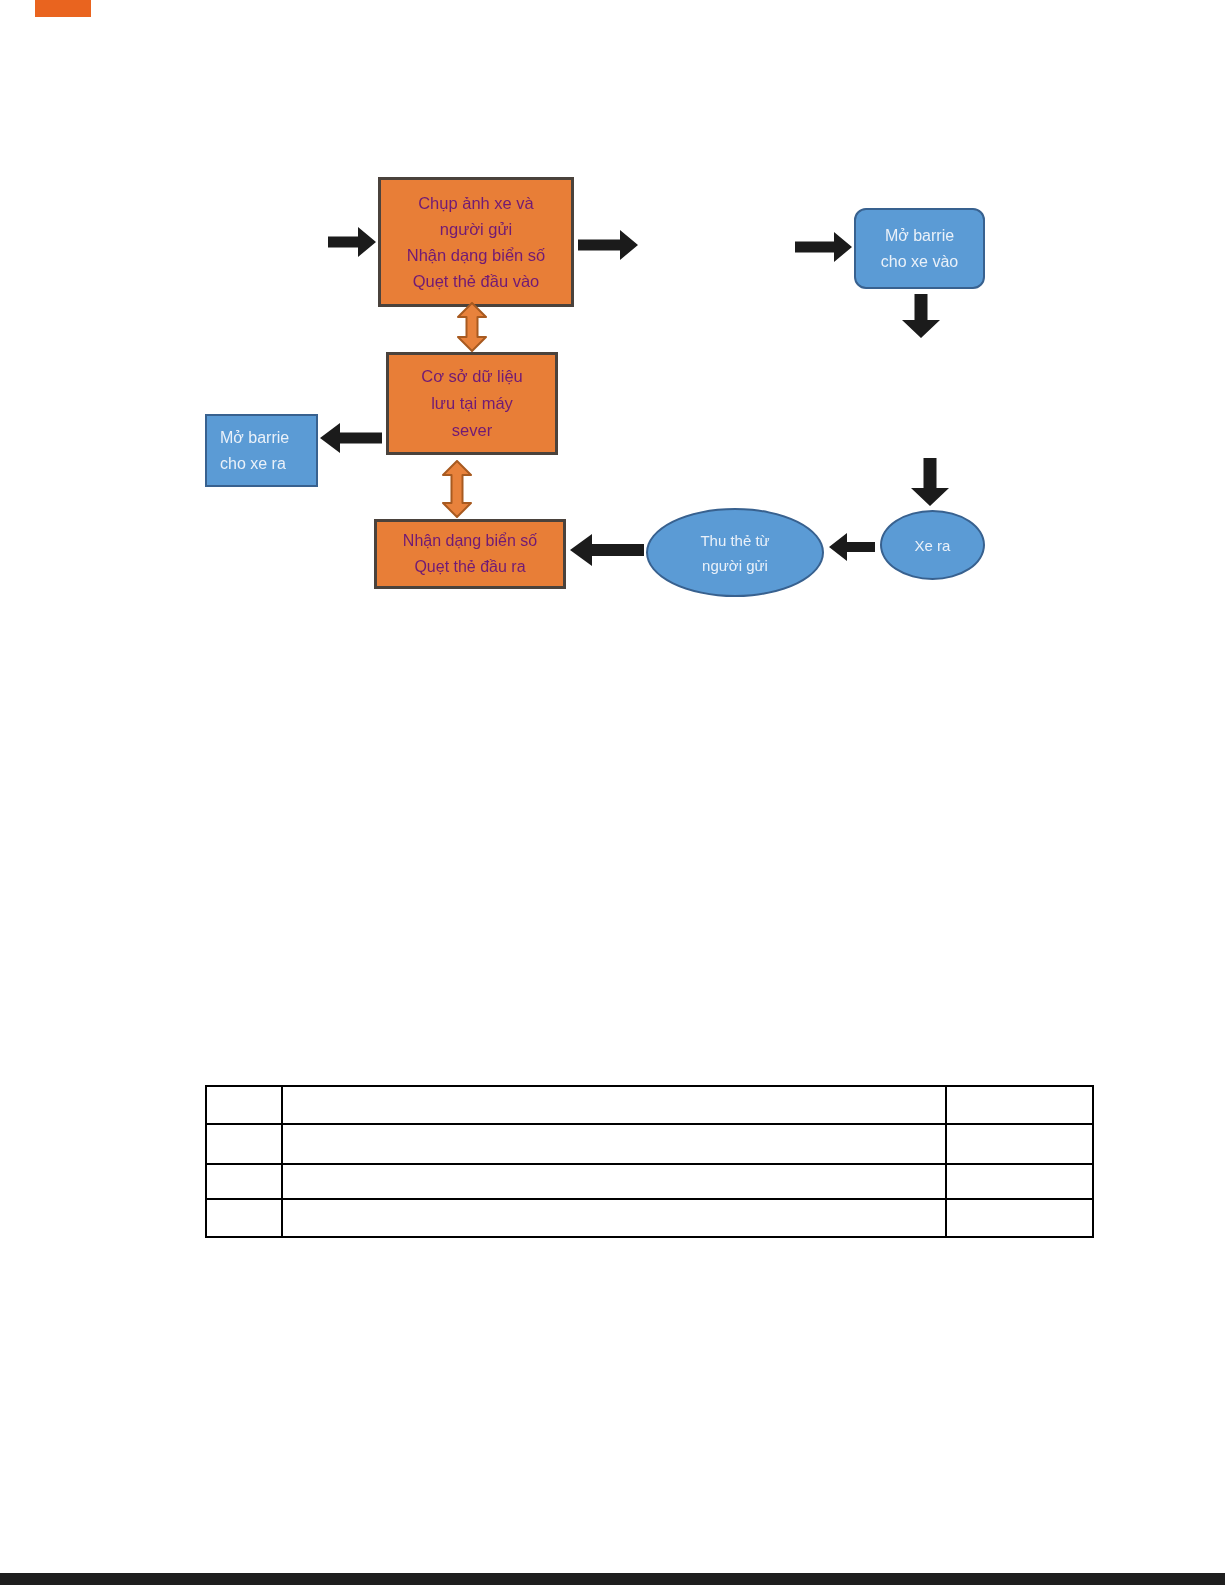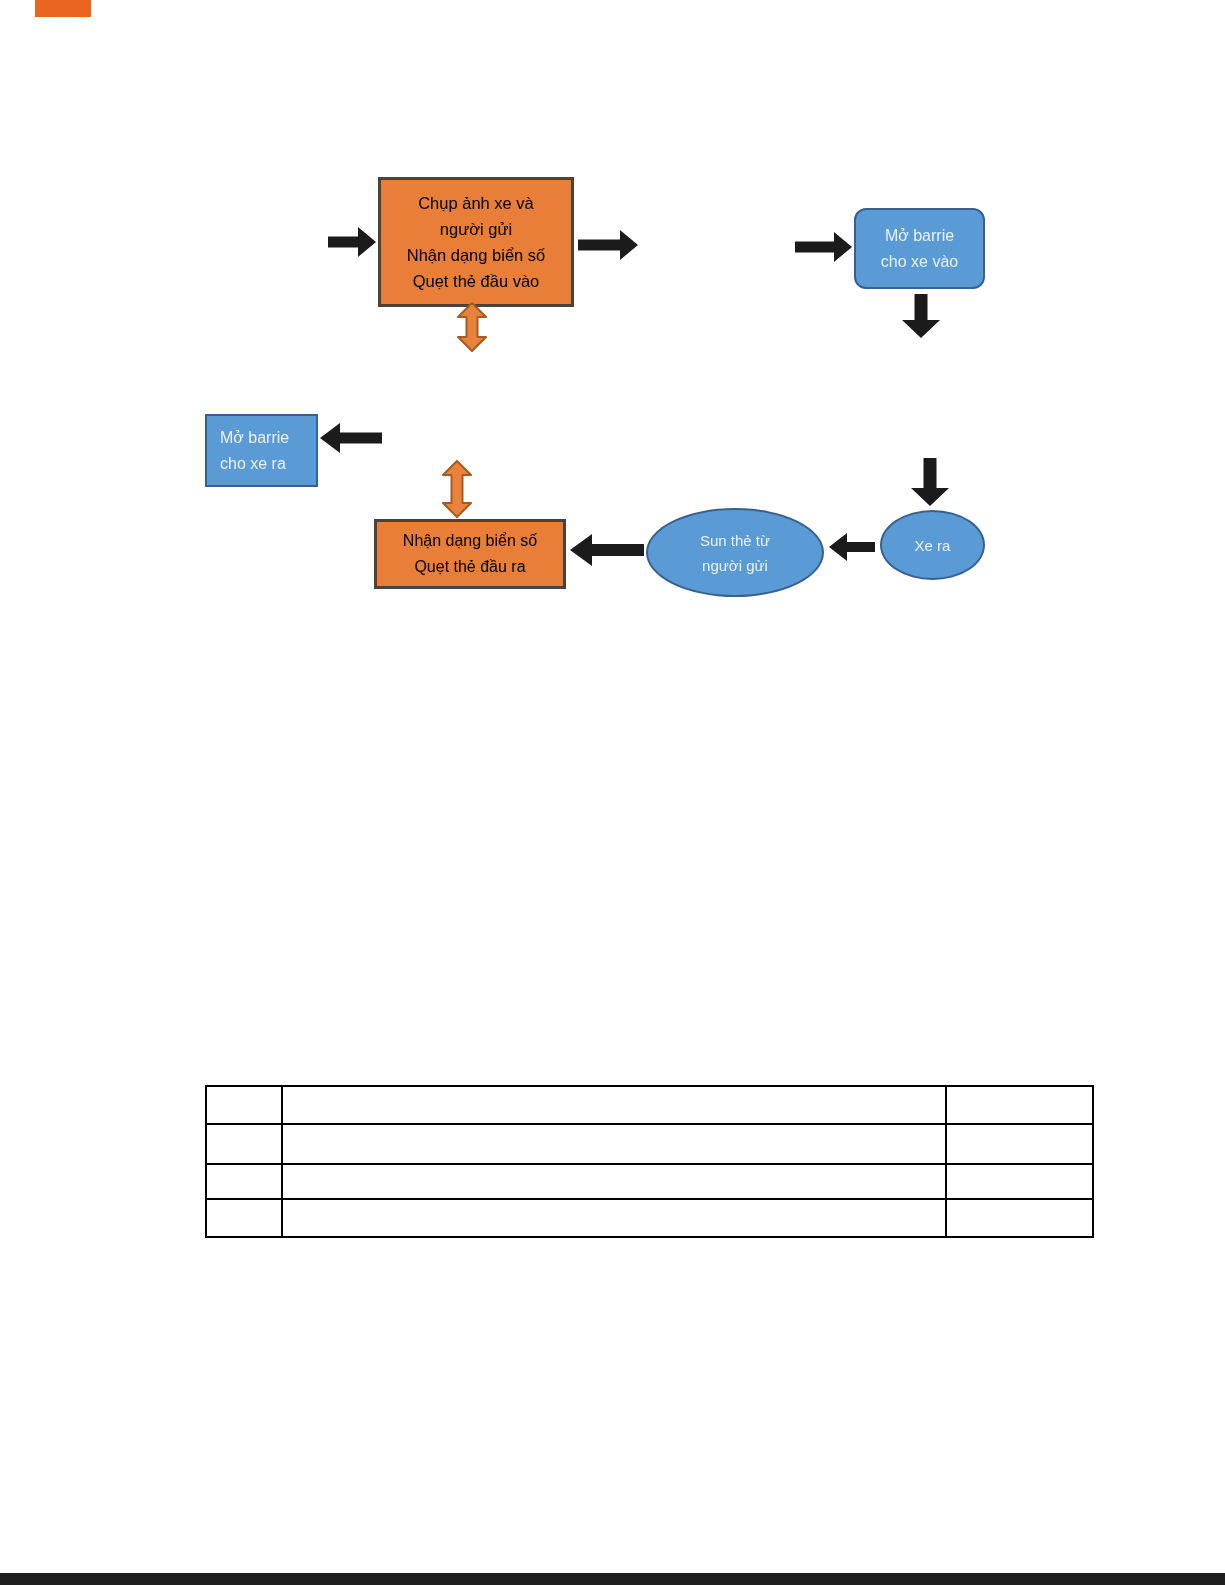--- a/index.html
+++ b/index.html
@@ -5,21 +5,21 @@
   html,body{margin:0;padding:0;background:#ffffff;}
   .page{
     position:relative;width:1225px;height:1585px;background:#ffffff;overflow:hidden;
     font-family:"Liberation Sans",sans-serif;
   }
   .node{
     position:absolute;display:flex;align-items:center;justify-content:center;
     text-align:center;box-sizing:border-box;
   }
   .shape-label{white-space:pre-line;}
-  .orange{background:#e87e37;border:3px solid #4a423c;color:#000000;}
+  .orange{background:#e87e37;border:3px solid #4a423c;color:#701a75;}
   .blue{background:#5b9bd5;border:2px solid #38618f;color:#eaf1f9;}
   .ellipse{border-radius:50%;}
   .arrow{position:absolute;}
 
   
   #n-entry{left:190px;top:210px;width:137px;height:66px;font-size:15px;}
   #a-r1{left:328px;top:227px;}
   #n-capture{left:378px;top:177px;width:196px;height:130px;font-size:16.5px;line-height:26px;}
   #a-r2{left:578px;top:230px;}
   #n-issue{left:643px;top:206px;width:148px;height:84px;font-size:15px;line-height:24px;}
@@ -95,20 +95,25 @@
 
   <svg class="arrow" id="a-d1" width="38" height="44" viewBox="0 0 38 44">
     <path d="M12.5 0 L25.5 0 L25.5 26 L38 26 L19 44 L0 26 L12.5 26 Z" fill="#1b1b1b"></path>
   </svg>
 
   <svg class="arrow" id="dbl1" width="32" height="50" viewBox="0 0 32 50">
     <path d="M16 1 L30 15 L21.5 15 L21.5 35 L30 35 L16 49 L2 35 L10.5 35 L10.5 15 L2 15 Z" fill="#e8823c" stroke="#a85a20" stroke-width="2" stroke-linejoin="round"></path>
   </svg>
 
 
+  <div class="node orange" id="n-db">
+    <span class="shape-label">Cơ sở dữ liệu
+lưu tại máy
+sever</span>
+  </div>
 
   <svg class="arrow" id="a-l1" width="62" height="30" viewBox="0 0 62 30">
     <path d="M62 9.5 L20 9.5 L20 0 L0 15 L20 30 L20 20.5 L62 20.5 Z" fill="#1b1b1b"></path>
   </svg>
 
   <div class="node blue" id="n-openout">
     <span class="shape-label">Mở barrie
 cho xe ra</span>
   </div>
 
@@ -123,21 +128,21 @@
   <div class="node orange" id="n-recognize">
     <span class="shape-label">Nhận dạng biển số
 Quẹt thẻ đầu ra</span>
   </div>
 
   <svg class="arrow" id="a-l2" width="74" height="32" viewBox="0 0 74 32">
     <path d="M74 10 L22 10 L22 0 L0 16 L22 32 L22 22 L74 22 Z" fill="#1b1b1b"></path>
   </svg>
 
   <div class="node blue ellipse" id="n-collect">
-    <span class="shape-label">Sun thẻ từ
+    <span class="shape-label">Thu thẻ từ
 người gửi</span>
   </div>
 
   <svg class="arrow" id="a-l3" width="46" height="28" viewBox="0 0 46 28">
     <path d="M46 9 L18 9 L18 0 L0 14 L18 28 L18 19 L46 19 Z" fill="#1b1b1b"></path>
   </svg>
 
   <div class="node blue ellipse" id="n-exit">
     <span class="shape-label">Xe ra</span>
   </div>

